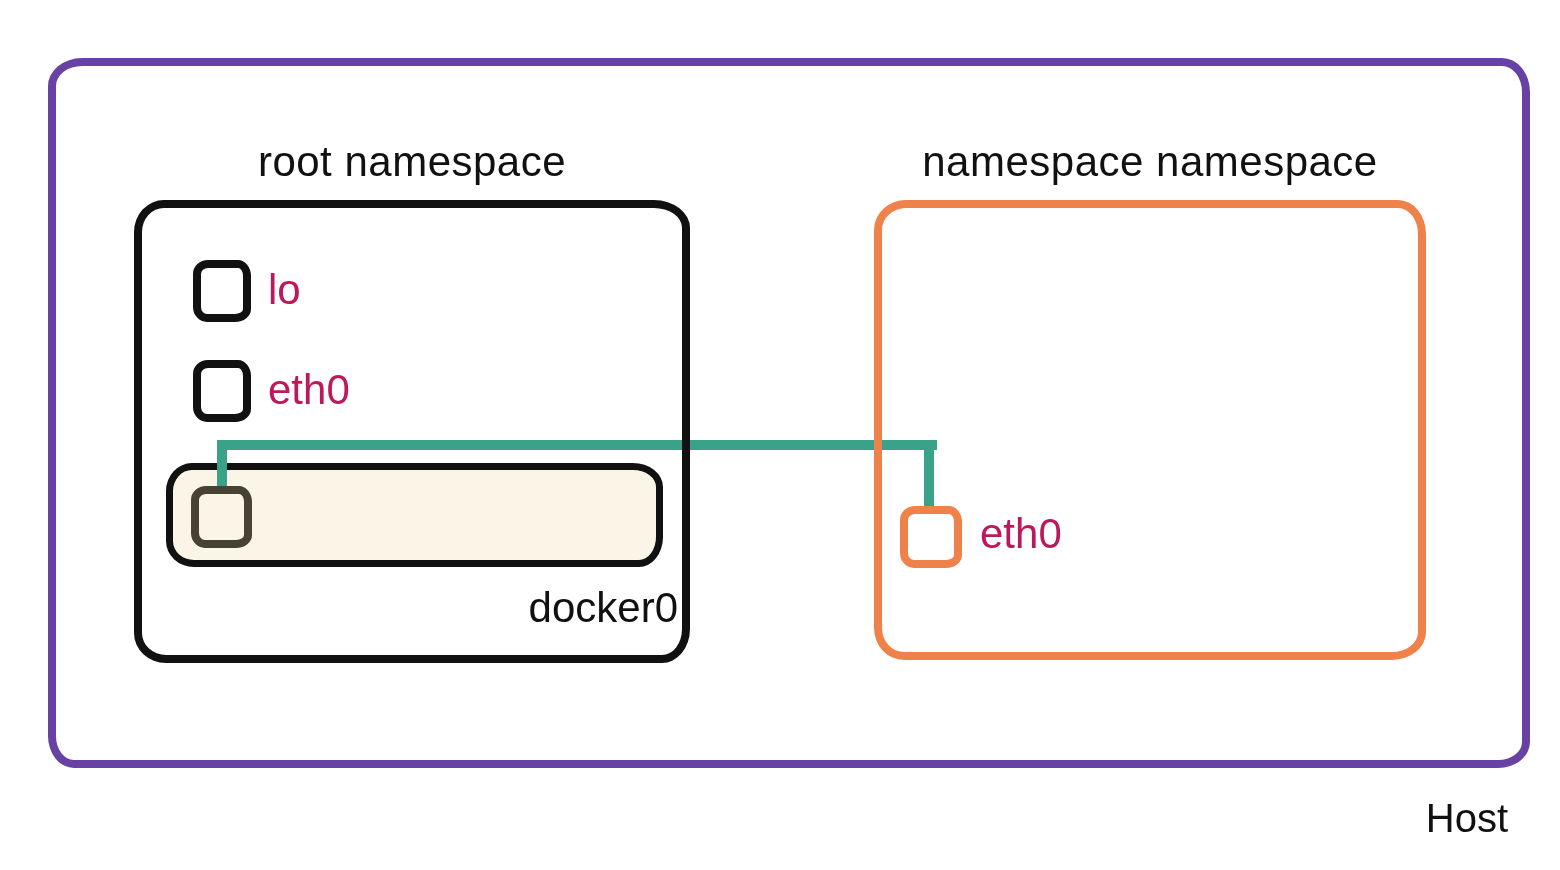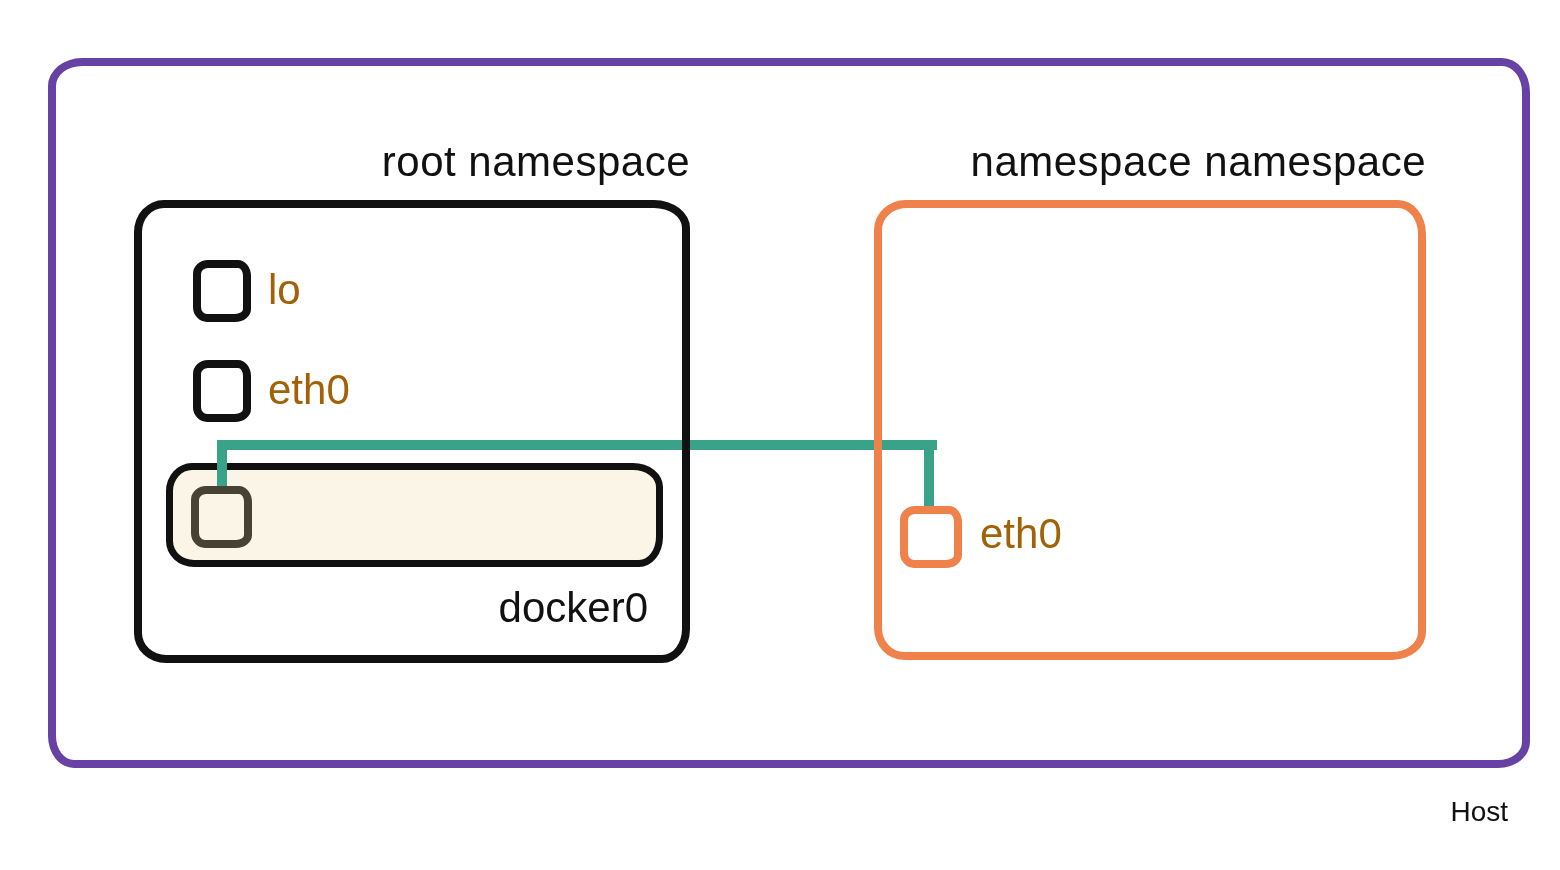--- a/index.html
+++ b/index.html
@@ -52,51 +52,51 @@
     border: 7px solid #111111;
     border-radius: 26px 30px 24px 28px / 28px 24px 30px 26px;
     z-index: 1;
   }
   
   .ns-title {
     position: absolute;
     font-size: 42px;
     color: #111111;
     white-space: nowrap;
-    text-align: right;
+    text-align: center;
     z-index: 4;
     letter-spacing: 0.5px;
   }
   .root-title   { left: 134px; top: 138px; width: 556px; }
   .container-title { left: 874px; top: 138px; width: 552px; }
   .iface-label {
     position: absolute;
     font-size: 42px;
-    color: #a16207;
+    color: #be185d;
     white-space: nowrap;
     z-index: 4;
   }
   .lo-label    { left: 268px; top: 266px; }
   .eth0-label  { left: 268px; top: 366px; }
   .veth-label  { left: 270px; top: 492px; color: #474334; }
   .c-eth0-label{ left: 980px; top: 510px; }
   .docker0-label {
     position: absolute;
-    right: 912px; 
+    right: 882px; 
     top: 584px;
     font-size: 42px;
     color: #111111;
     white-space: nowrap;
     z-index: 4;
   }
   .host-label {
     position: absolute;
     right: 52px;
     top: 796px;
-    font-size: 28px;
+    font-size: 40px;
     color: #111111;
     white-space: nowrap;
     z-index: 4;
   }
   
   .iface-square {
     position: absolute;
     box-sizing: border-box;
     border-radius: 15px 13px 16px 14px / 14px 16px 13px 15px;
     background: transparent;

